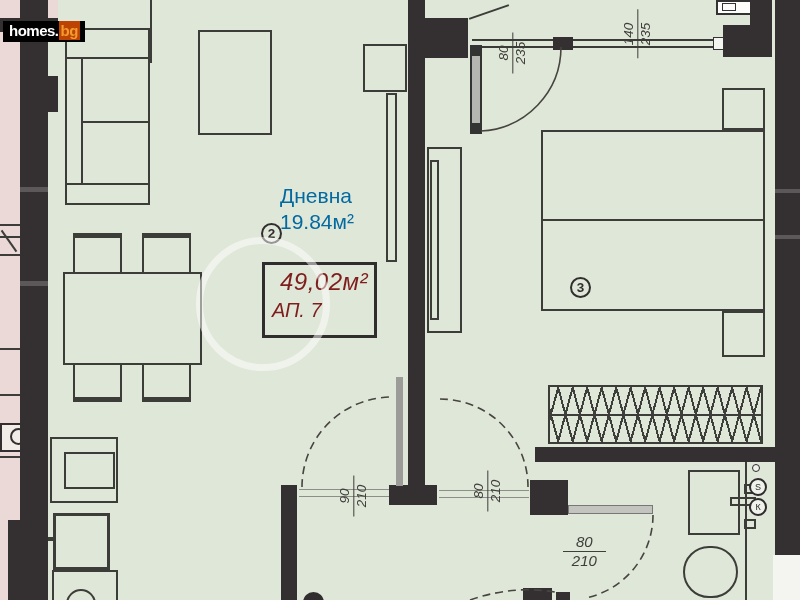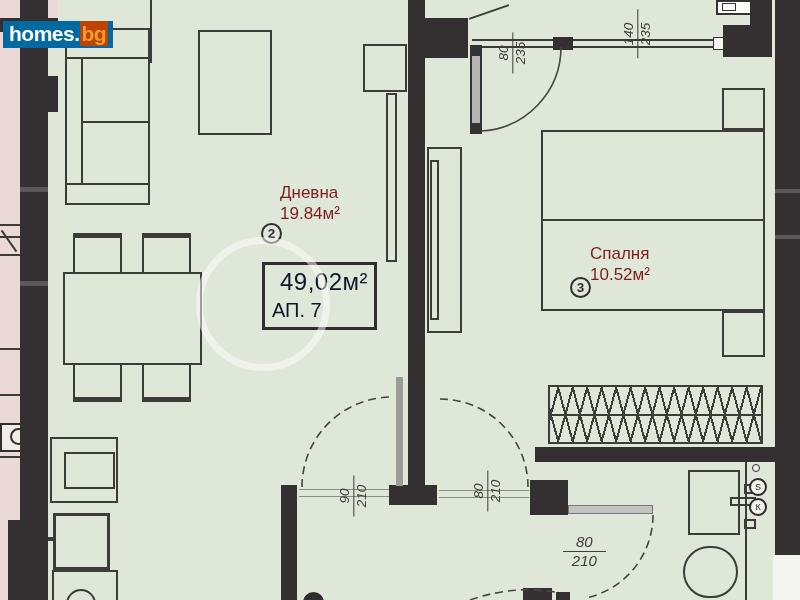--- a/index.html
+++ b/index.html
@@ -4,50 +4,50 @@
 <style>
   html,body{margin:0;padding:0;background:#ffffff;}
   #plan{position:relative;width:800px;height:600px;background:#dfe7d9;overflow:hidden;
         font-family:"Liberation Sans","DejaVu Sans",sans-serif;}
   .abs{position:absolute;}
   .wall{position:absolute;background:#342f31;z-index:6;}
   .wallseam{position:absolute;background:#5c5758;z-index:7;}
   .ln{position:absolute;background:#3c3c38;z-index:4;}
   .furn{position:absolute;border:2px solid #3c3c38;z-index:3;background:transparent;box-sizing:border-box;}
   .thick{border-width:3px;}
-  .rlabel{position:absolute;color:#7f1d1d;font-size:17px;line-height:1.22;z-index:9;white-space:nowrap;}
+  .rlabel{position:absolute;color:#0369a1;font-size:21px;line-height:1.22;z-index:9;white-space:nowrap;}
   .circ{position:absolute;width:21px;height:21px;border:2.5px solid #322d2f;border-radius:50%;
         display:flex;align-items:center;justify-content:center;font-size:13.5px;font-weight:bold;
         color:#322d2f;z-index:9;box-sizing:border-box;}
   .frac{display:inline-flex;flex-direction:column;align-items:center;color:#3f3e3a;
         font-style:italic;font-size:13.5px;line-height:1.2;}
   .frac .n{padding:0 13px;border-bottom:1.5px solid #3f3e3a;}
   .dimv{position:absolute;transform:translate(-50%,-50%) rotate(-90deg);z-index:9;}
   .dimh{position:absolute;z-index:9;}
   .dimh .frac{font-size:15px;}
   .overlay{position:absolute;left:0;top:0;z-index:8;pointer-events:none;}
   .arc{fill:none;stroke:#46453f;stroke-width:1.6px;}
   .dash{stroke-dasharray:8 5;}
   .threshold{position:absolute;border-top:1.5px solid #8d8d89;border-bottom:1.5px solid #8d8d89;
              background:#dfe7d9;z-index:7;box-sizing:border-box;}
   .zigzag{background-image:
       repeating-linear-gradient(75deg, transparent 0 7px, #3e3e3a 7px 9px, transparent 9px 14px),
       repeating-linear-gradient(105deg, transparent 0 7px, #3e3e3a 7px 9px, transparent 9px 14px);}
-  #aptbox{position:absolute;left:262px;top:262px;width:115px;height:68px;border:3px solid #312c2e;
-          z-index:9;box-sizing:border-box;color:#0f172a;}
+  #aptbox{position:absolute;left:262px;top:262px;width:115px;height:76px;border:3px solid #312c2e;
+          z-index:9;box-sizing:border-box;color:#7f1d1d;font-style:italic;}
   #aptbox .area{font-size:24px;text-align:right;padding:3px 6px 0 0;letter-spacing:0.5px;}
   #aptbox .num{font-size:20px;padding:3px 0 0 7px;}
   #wm-circle{position:absolute;left:196px;top:237px;width:134px;height:134px;border:7px solid rgba(255,255,255,0.5);
              border-radius:50%;z-index:40;box-sizing:border-box;pointer-events:none;}
   #wm-text{position:absolute;left:238px;top:250px;font-size:79px;letter-spacing:13px;
            color:rgba(255,255,255,0.55);z-index:40;pointer-events:none;}
   #wm-url{position:absolute;left:452px;top:324px;font-size:21px;letter-spacing:1.5px;
           color:rgba(128,140,133,0.8);z-index:40;pointer-events:none;}
-  #logo{position:absolute;left:3px;top:21px;background:#0369a1;color:#ffffff;font-weight:bold;
-        font-size:21px;padding:2px 5px 4px 6px;z-index:50;letter-spacing:-0.5px;line-height:1;}
+  #logo{position:absolute;left:3px;top:21px;background:#000000;color:#ffffff;font-weight:bold;
+        font-size:15px;padding:2px 5px 4px 6px;z-index:50;letter-spacing:-0.5px;line-height:1;}
   #logo .suffix{color:#f29b2e;background:#bc4302;padding:1px 2px;}
   .meter{position:absolute;border:2px solid #2f2a2c;border-radius:50%;display:flex;align-items:center;
          justify-content:center;font-size:9px;color:#2f2a2c;z-index:5;box-sizing:border-box;background:#eef2ea;}
 </style>
 </head>
 <body>
 
 <div id="plan">
 
   <div class="abs" style="left:0;top:0;width:20px;height:600px;background:#ead9d7;z-index:1;"></div>
@@ -153,24 +153,20 @@
     <path class="arc dash" d="M653,515 A85,85 0 0 1 586,598"></path>
     <path class="arc dash" d="M470,600 Q516,584 560,593"></path>
   </svg>
 
   <div class="rlabel" style="left:280px;top:183px;">
     <div>Дневна</div>
     <div>19.84м²</div>
   </div>
   <div class="circ" style="left:261px;top:223px;">2</div>
 
-  <div class="rlabel" style="left:590px;top:244px;">
-    <div>Спалня</div>
-    <div>10.52м²</div>
-  </div>
   <div class="circ" style="left:570px;top:277px;">3</div>
 
   <div class="circ" style="left:303px;top:592px;background:#322d2f;"></div>
 
   <div id="aptbox">
     <div class="area">49,02м²</div>
     <div class="num">АП. 7</div>
   </div>
 
   <div class="dimv" style="left:512px;top:53px;">

